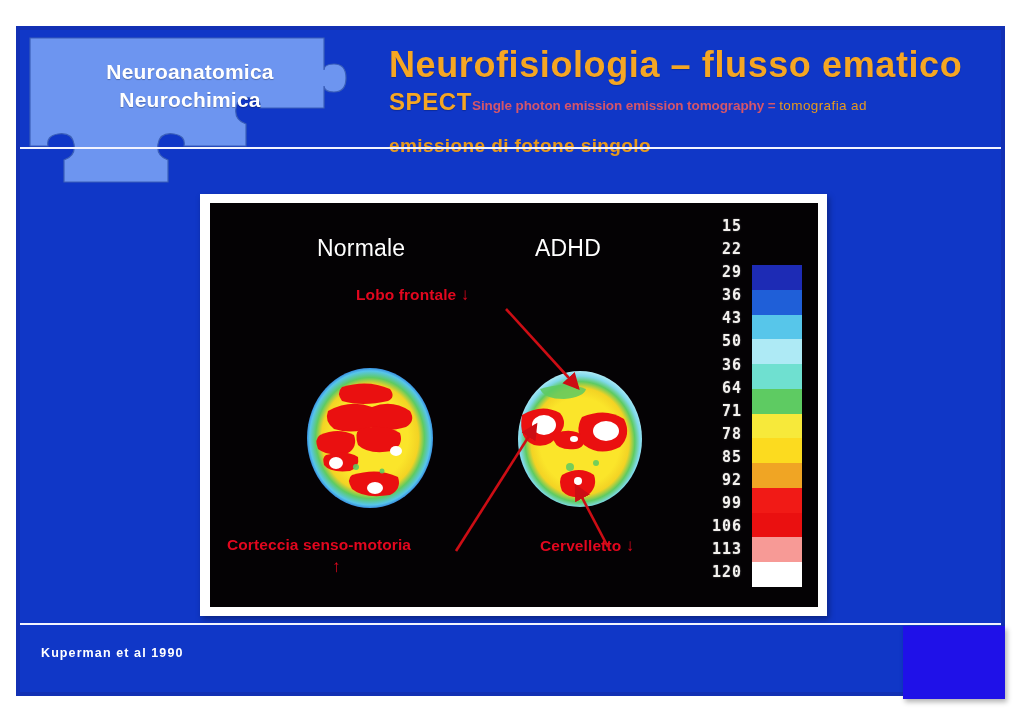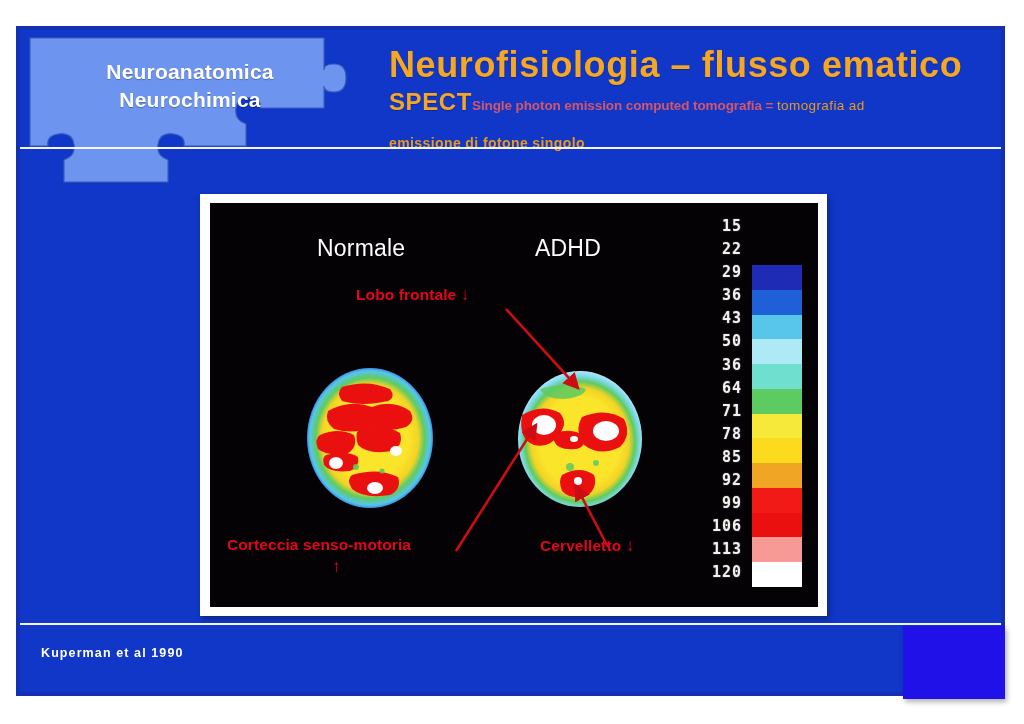--- a/index.html
+++ b/index.html
@@ -105,21 +105,21 @@
     color: #e89a1c;
     font-size: 13.5px;
     font-weight: 400;
     letter-spacing: .4px;
   }
   .subtitle-it2 {
     position: absolute;
     left: 389px;
     top: 135px;
     color: #e89a1c;
-    font-size: 14px;
+    font-size: 19px;
     font-weight: 700;
     letter-spacing: .4px;
   }
 
   
   .header-rule {
     position: absolute;
     left: 20px;
     top: 147px;
     width: 981px;
@@ -280,21 +280,21 @@
                L160,112 Q162,102 150,100 Q136,98 134,110 Q132,122 144,126 L144,148
                L40,148 L40,126 Q52,122 50,110 Q48,98 34,100 Q22,102 24,112 L24,112 L6,112 Z" fill="#6d95f0" stroke="#3b5fb8" stroke-width="1.2"></path>
     </svg>
     <div class="puzzle-label">Neuroanatomica
 Neurochimica</div>
   </div>
 
   <div class="title-block">
     <div class="title-main">Neurofisiologia – flusso ematico</div>
     <div class="title-spect-row">
-      <span class="title-spect">SPECT</span><span class="subtitle-en">Single photon emission computed tomografia = </span><span class="subtitle-it">tomografia ad</span>
+      <span class="title-spect">SPECT</span><span class="subtitle-en">Single photon emission emission tomography = </span><span class="subtitle-it">tomografia ad</span>
     </div>
   </div>
   <div class="subtitle-it2">emissione di fotone singolo</div>
 
   <div class="header-rule"></div>
 
   <div class="photo-frame">
     <div class="photo" style="background: rgb(4, 2, 4);">
 
       <svg class="brain normal" viewBox="0 0 160 150">

